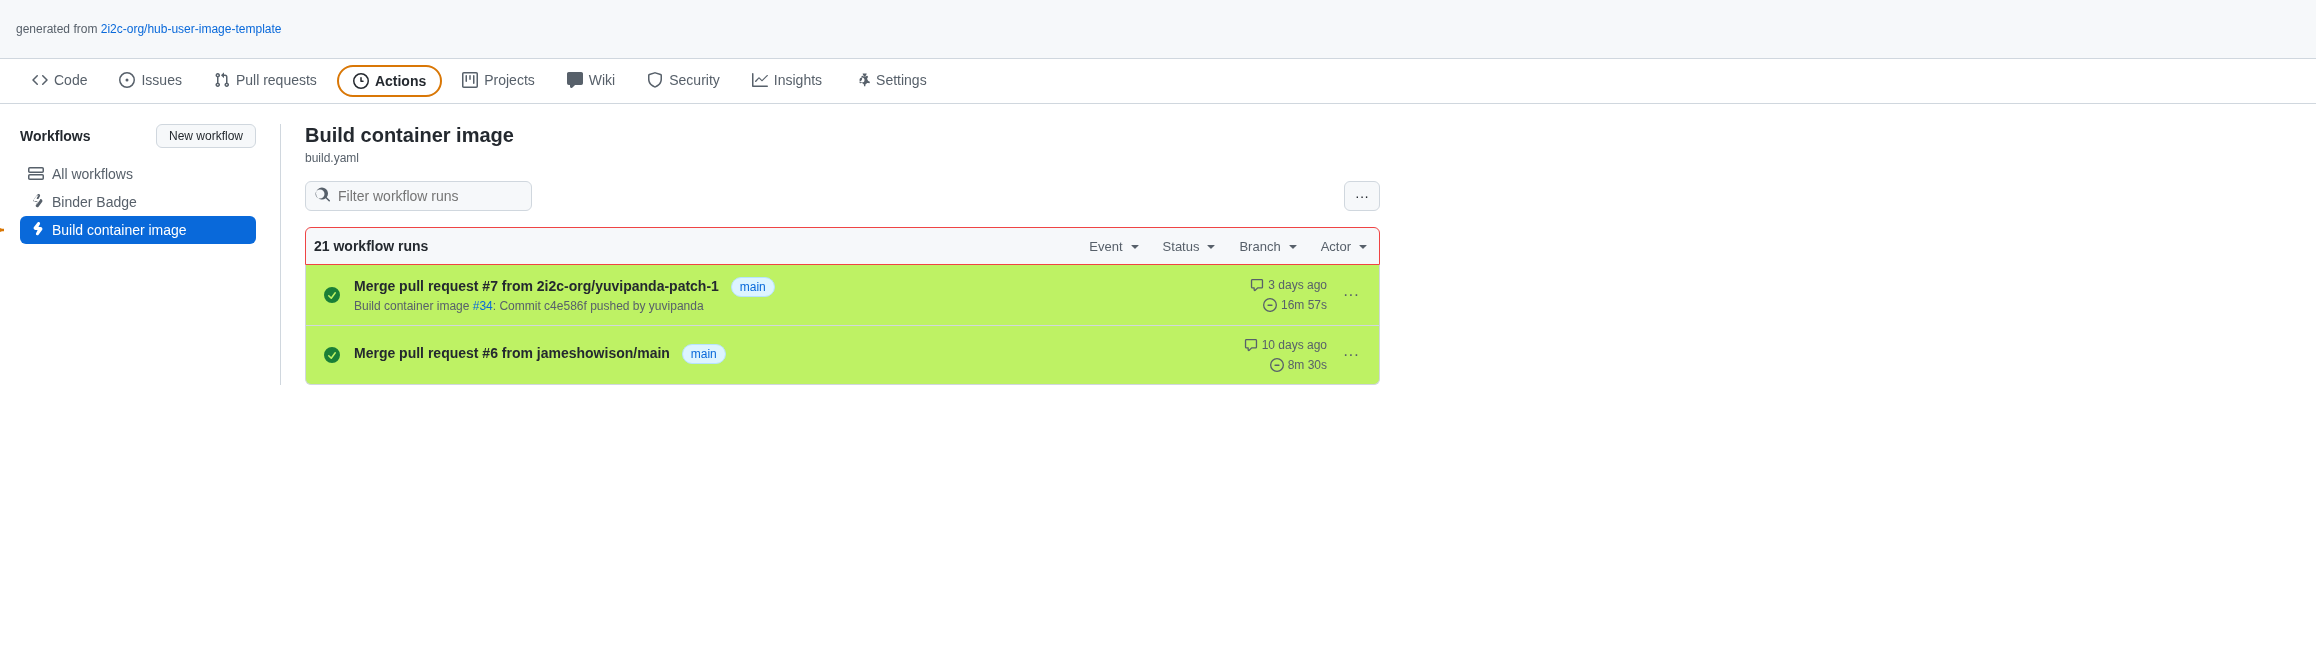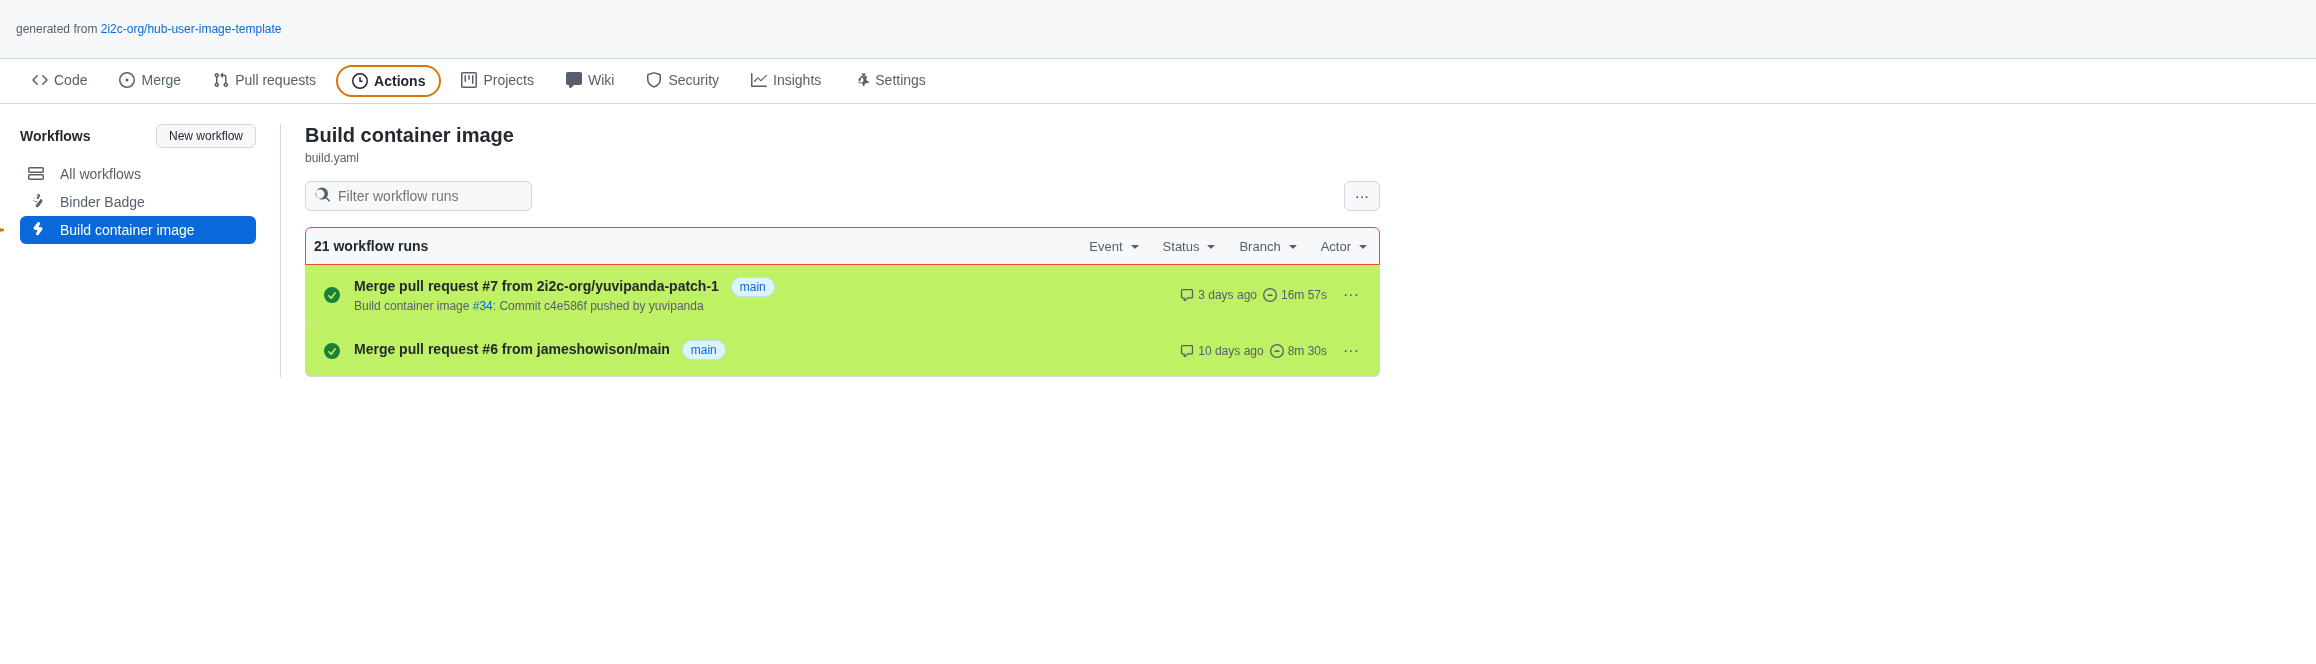--- a/index.html
+++ b/index.html
@@ -12,21 +12,21 @@
     .nav-tabs { display: flex; align-items: center; gap: 0; border-bottom: none; }
     .nav-tab { display: flex; align-items: center; gap: 6px; padding: 12px 16px; font-size: 14px; color: #57606a; text-decoration: none; cursor: pointer; border-bottom: 2px solid transparent; white-space: nowrap; position: relative; }
     .nav-tab.active { color: #24292f; border-bottom: 2px solid #fd8c73; font-weight: 600; }
     .nav-tab-icon { width: 16px; height: 16px; display: inline-flex; align-items: center; justify-content: center; }
 
     .main-content { display: flex; padding: 20px; gap: 0; max-width: 1400px; }
 
     .sidebar { width: 260px; flex-shrink: 0; padding-right: 24px; }
     .sidebar-title { font-weight: 600; font-size: 14px; color: #24292f; margin-bottom: 12px; display: flex; justify-content: space-between; align-items: center; }
     .new-workflow-btn { border: 1px solid #d0d7de; background: #f6f8fa; border-radius: 6px; padding: 4px 12px; font-size: 12px; cursor: pointer; color: #24292f; }
-    .sidebar-item { display: flex; align-items: center; gap: 16px; padding: 6px 8px; border-radius: 6px; cursor: pointer; font-size: 14px; color: #57606a; text-decoration: none; }
+    .sidebar-item { display: flex; align-items: center; gap: 8px; padding: 6px 8px; border-radius: 6px; cursor: pointer; font-size: 14px; color: #57606a; text-decoration: none; }
     .sidebar-item.active { background: #0969da; color: #fff; font-weight: 500; }
     .sidebar-item-icon { width: 16px; height: 16px; flex-shrink: 0; }
 
     .content { flex: 1; padding-left: 24px; border-left: 1px solid #d0d7de; }
     .content-title { font-size: 20px; font-weight: 600; color: #24292f; margin-bottom: 4px; }
     .content-subtitle { font-size: 12px; color: #57606a; margin-bottom: 16px; }
 
     .filter-bar { display: flex; align-items: center; gap: 8px; margin-bottom: 16px; }
     .filter-input { flex: 1; border: 1px solid #d0d7de; border-radius: 6px; padding: 6px 12px 6px 32px; font-size: 14px; color: #24292f; background: #f6f8fa; }
     .filter-input-wrapper { position: relative; flex: 1; }
@@ -40,21 +40,21 @@
 
     .run-item { border: 1px solid #d0d7de; border-top: none; padding: 12px 16px; display: flex; align-items: center; gap: 12px; background: #bef264; }
     .run-item:last-child { border-radius: 0 0 6px 6px; }
     .run-status-icon { width: 20px; height: 20px; flex-shrink: 0; }
     .run-info { flex: 1; }
     .run-title { font-size: 14px; font-weight: 600; color: #24292f; margin-bottom: 2px; }
     .run-title a { color: #24292f; text-decoration: none; }
     .run-subtitle { font-size: 12px; color: #57606a; }
     .run-subtitle a { color: #0969da; text-decoration: none; }
     .run-badge { display: inline-block; background: #ddf4ff; color: #0969da; border: 1px solid #b6e3ff; border-radius: 2em; padding: 2px 8px; font-size: 12px; font-weight: 500; margin-left: 8px; }
-    .run-meta { display: flex; align-items: flex-end; gap: 6px; font-size: 12px; color: #57606a; min-width: 120px; }
+    .run-meta { display: flex; flex-direction: column; align-items: flex-end; gap: 6px; font-size: 12px; color: #57606a; min-width: 120px; }
     .run-meta-item { display: flex; align-items: center; gap: 4px; }
     .run-more-btn { border: none; background: none; cursor: pointer; color: #57606a; font-size: 16px; padding: 4px; }
 
     .success-icon { color: #1a7f37; }
     .check-circle { width: 20px; height: 20px; }
 
     
     .arrow-wrap { display: flex; align-items: center; position: relative; }
   </style>
 </head>
@@ -79,21 +79,21 @@
       <span>Code</span>
     </a>
 
     <a class="nav-tab">
       <span class="nav-tab-icon">
         <svg width="16" height="16" viewBox="0 0 16 16" fill="currentColor">
             <path d="M8 9.5a1.5 1.5 0 100-3 1.5 1.5 0 000 3z"></path>
             <path fill-rule="evenodd" d="M8 0a8 8 0 100 16A8 8 0 008 0zM1.5 8a6.5 6.5 0 1113 0 6.5 6.5 0 01-13 0z"></path>
           </svg>
       </span>
-      <span>Merge</span>
+      <span>Issues</span>
     </a>
 
     <a class="nav-tab">
       <span class="nav-tab-icon">
         <svg width="16" height="16" viewBox="0 0 16 16" fill="currentColor">
             <path fill-rule="evenodd" d="M7.177 3.073L9.573.677A.25.25 0 0110 .854v4.792a.25.25 0 01-.427.177L7.177 3.427a.25.25 0 010-.354zM3.75 2.5a.75.75 0 100 1.5.75.75 0 000-1.5zm-2.25.75a2.25 2.25 0 113 2.122v5.256a2.251 2.251 0 11-1.5 0V5.372A2.25 2.25 0 011.5 3.25zM11 2.5h-1V4h1a1 1 0 011 1v5.628a2.251 2.251 0 101.5 0V5A2.5 2.5 0 0011 2.5zm1 10.25a.75.75 0 111.5 0 .75.75 0 01-1.5 0zM3.75 12a.75.75 0 100 1.5.75.75 0 000-1.5z"></path>
           </svg>
       </span>
       <span>Pull requests</span>
     </a>

